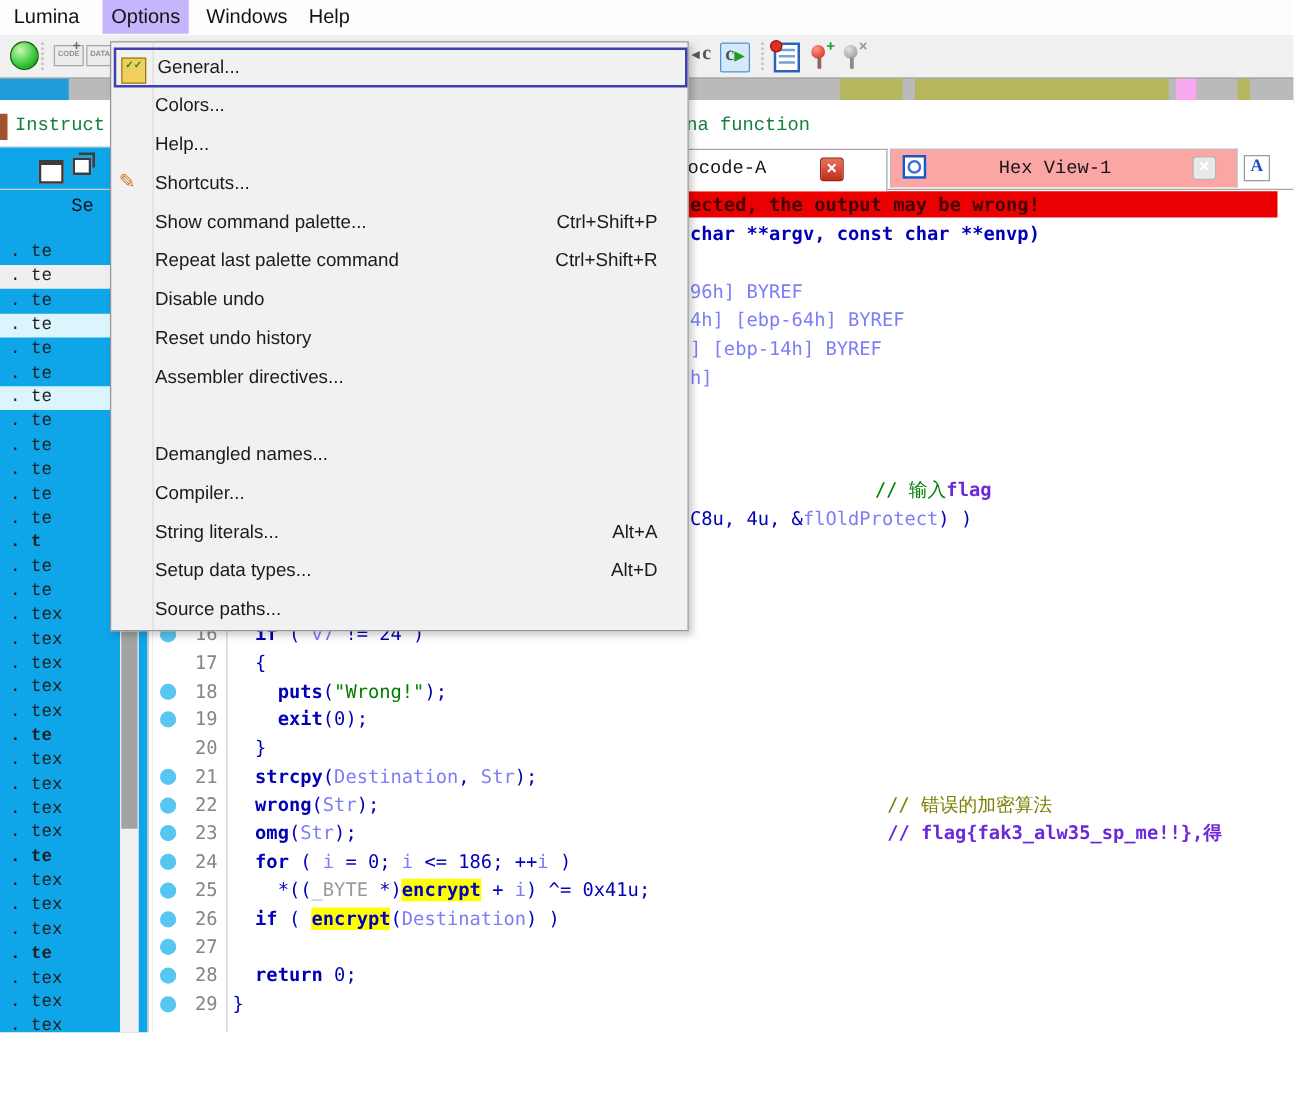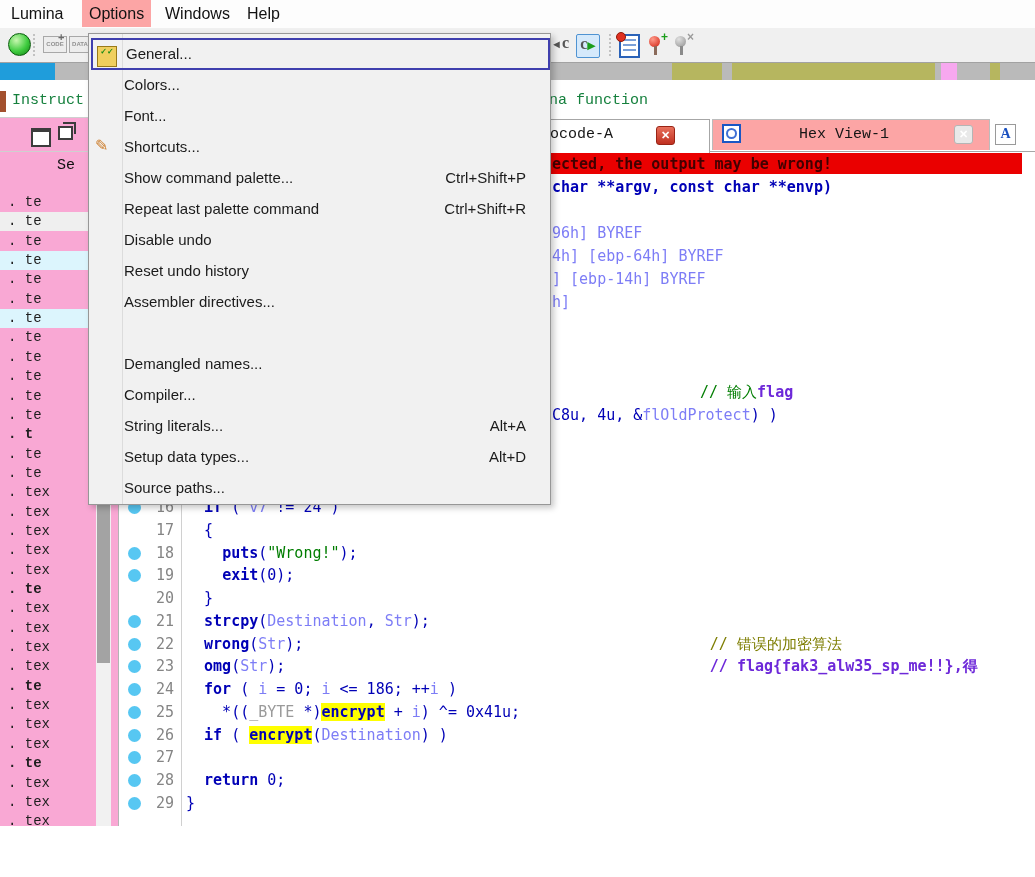--- a/index.html
+++ b/index.html
@@ -4,21 +4,21 @@
 <style>
   html,body{margin:0;padding:0;background:#fff;}
   #app{position:relative;width:1035px;height:826px;background:#ffffff;overflow:hidden;
        font-family:"Liberation Sans",sans-serif;}
 
   
   #menubar{position:absolute;left:0;top:0;width:1035px;height:28px;background:#fdfdfd;
            border-bottom:1px solid #e8e8e8;}
   .mb-item{position:absolute;top:0;height:27px;line-height:27px;font-size:16px;color:#121212;
            padding:0 7px;}
-  .mb-item.active{background:#fca5a5;}
+  .mb-item.active{background:#c4b5fd;}
 
   
   #toolbar{position:absolute;left:0;top:28px;width:1035px;height:34px;background:#f0f0f0;}
   .tb-sep{position:absolute;top:6px;height:22px;width:0;border-left:2px dotted #c2c2c2;}
   #busy-green{position:absolute;left:8px;top:5px;width:21px;height:21px;border-radius:50%;
      background:radial-gradient(circle at 35% 30%,#c8f7b0,#3fcc3f 55%,#0f7d12);border:1px solid #0a5c0c;}
   .mini-box{position:absolute;top:8px;height:15px;border:1px solid #a8a8a8;background:#ededed;
      color:#909090;font-family:"Liberation Sans",sans-serif;font-size:6px;font-weight:bold;
      line-height:14px;text-align:center;}
   .mini-plus{position:absolute;top:3px;font-size:11px;font-weight:bold;color:#6a6a6a;}
@@ -42,21 +42,21 @@
            border-top:1px solid #a2a2a2;border-bottom:1px solid #a2a2a2;}
   .nav-seg{position:absolute;top:0;height:18px;}
 
   
   #legendrow{position:absolute;left:0;top:80px;width:1035px;height:37px;background:#fff;}
   #legend-swatch{position:absolute;left:0;top:11px;width:6px;height:21px;background:#a3502e;}
   .legend-txt{position:absolute;top:12px;font-family:"Liberation Mono",monospace;font-size:15px;color:#15803d;}
   #hline-legend{position:absolute;left:0;top:117px;width:122px;height:0;border-top:1px solid #cfcfcf;}
 
   
-  #leftpanel{position:absolute;left:0;top:118px;width:118px;height:759px;background:#f9a8d4;}
+  #leftpanel{position:absolute;left:0;top:118px;width:118px;height:759px;background:#0ea5e9;}
   .winbtn{position:absolute;top:10px;width:16px;height:13px;border:2px solid #3c3c3c;background:#fff;}
   .winbtn.max{border-top-width:4px;}
   .winbtn2{position:absolute;top:8px;width:11px;height:10px;border:2px solid #3c3c3c;background:#fff;}
   .winbtn2 b{position:absolute;left:3px;top:-6px;width:11px;height:10px;border:2px solid #3c3c3c;
      border-bottom:none;border-left:none;background:transparent;display:block;}
   #lp-line{position:absolute;left:0;top:33px;width:118px;border-top:1px solid #cfcfcf;}
   #lp-header{position:absolute;left:57px;top:39px;font-family:"Liberation Mono",monospace;
      font-size:15px;color:#111;}
   .lrow{position:absolute;left:0;width:93px;height:19px;line-height:19px;padding-left:8px;
      font-family:"Liberation Mono",monospace;font-size:14px;color:#1f1f1f;white-space:pre;}
@@ -279,21 +279,21 @@
     <div id="optmenu">
     <div class="iconcol"></div>
   <div class="omi sel" style="top: 4px;">
         <div class="ic ic-check">✓✓</div>
         <span class="lbl">General...</span>
       </div>
       <div class="omi" style="top: 35px;">
         <span class="lbl">Colors...</span>
       </div>
       <div class="omi" style="top: 66px;">
-        <span class="lbl">Font...</span>
+        <span class="lbl">Help...</span>
       </div>
       <div class="omi" style="top: 97px;">
         <div class="ic ic-pencil">✎</div>
         <span class="lbl">Shortcuts...</span>
       </div>
       <div class="omi" style="top: 128px;">
         <span class="lbl">Show command palette...</span>
         <span class="sc">Ctrl+Shift+P</span>
       </div>
       <div class="omi" style="top: 159px;">

